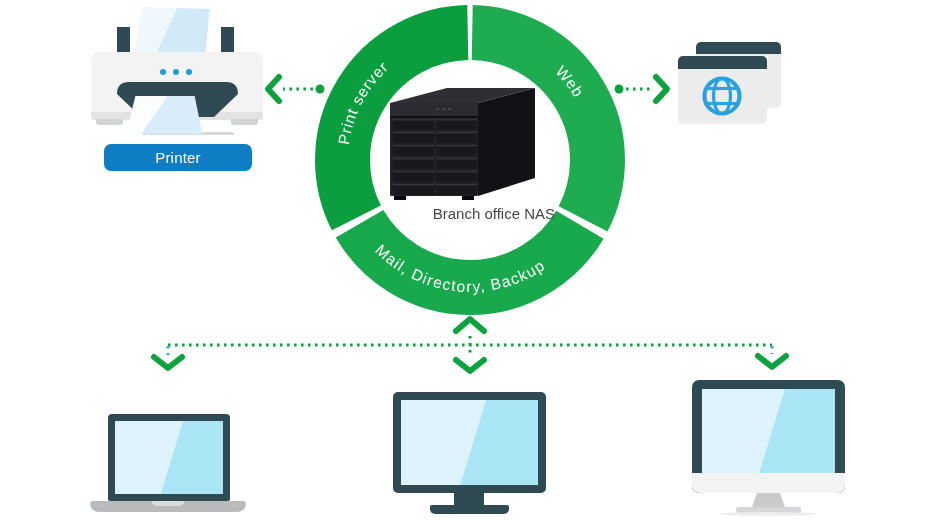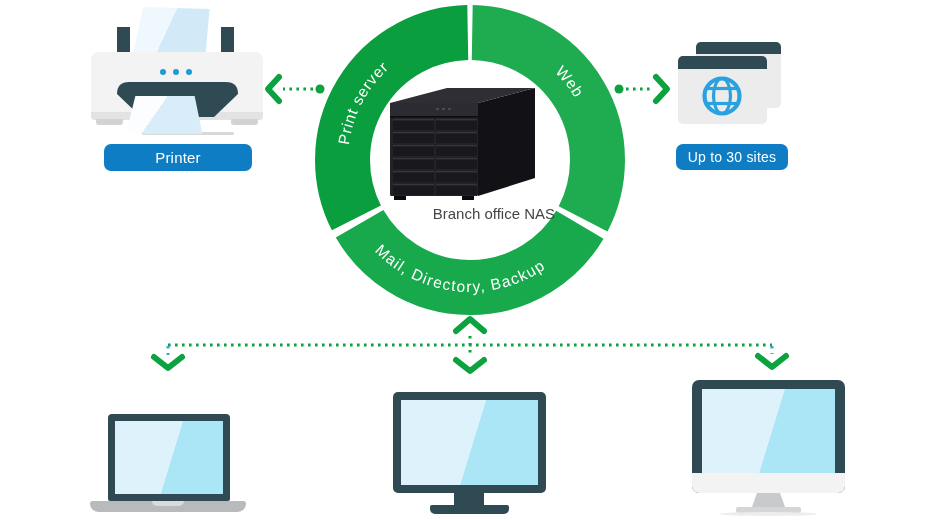--- a/index.html
+++ b/index.html
@@ -165,23 +165,20 @@
     </div>
     <svg class="abs" style="left:700px;top:74px;" width="44" height="44" viewBox="0 0 44 44">
       <g stroke="#29a2df" fill="none">
         <circle cx="22" cy="22" r="17.5" stroke-width="4.2"></circle>
         <ellipse cx="22" cy="22" rx="8.5" ry="17.5" stroke-width="3.2"></ellipse>
         <line x1="6.5" y1="14.5" x2="37.5" y2="14.5" stroke-width="3.2"></line>
         <line x1="6.5" y1="29.5" x2="37.5" y2="29.5" stroke-width="3.2"></line>
       </g>
     </svg>
   </div>
-  <div class="badge" style="left:676px;top:144px;width:112px;height:26px;font-size:14px;">
-    <span>Up to 30 sites</span>
-  </div>
 
   <div>
     <div class="abs teal" style="left:108px;top:414px;width:122px;height:87px;border-radius:4px 4px 2px 2px;">
       <div class="screen" style="left:7px;top:7px;width:108px;height:73px;"></div>
     </div>
     <div class="abs" style="left:90px;top:501px;width:156px;height:11px;background:#b9babc;border-radius:3px 3px 9px 9px;"></div>
     <div class="abs" style="left:152px;top:501px;width:32px;height:4.5px;background:#d9dadb;border-radius:0 0 5px 5px;"></div>
   </div>
 
   <div>

